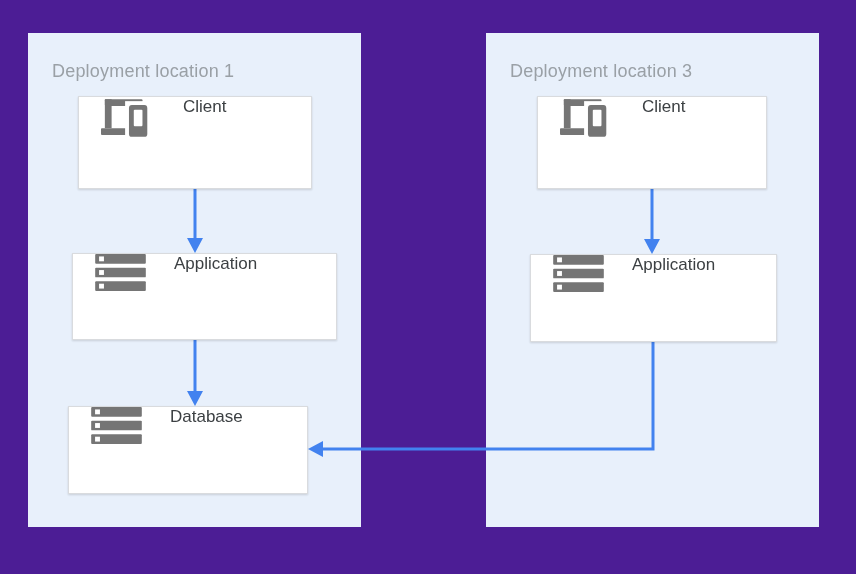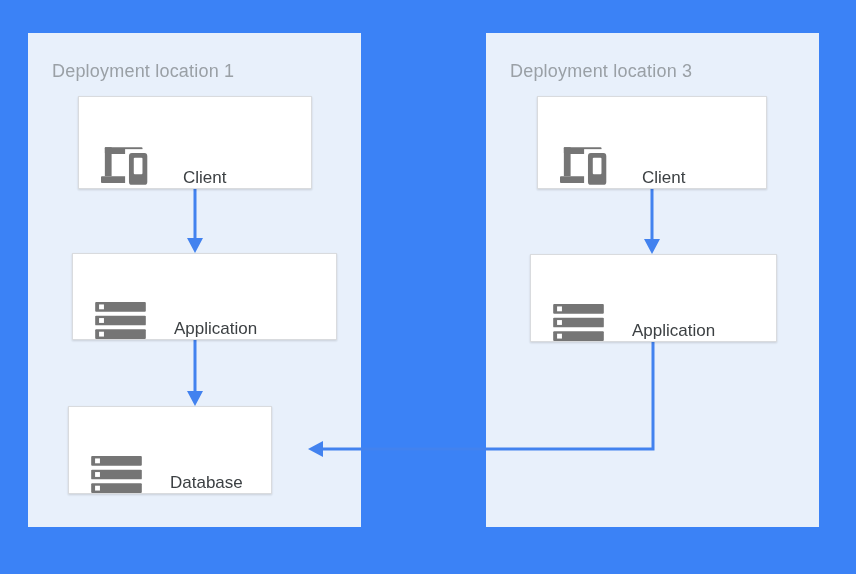--- a/index.html
+++ b/index.html
@@ -5,21 +5,21 @@
   html, body {
     margin: 0;
     padding: 0;
     background: #ffffff;
     font-family: "Liberation Sans", sans-serif;
   }
   .canvas {
     position: relative;
     width: 856px;
     height: 574px;
-    background: #3b82f6;
+    background: #4c1d95;
     overflow: hidden;
   }
   .region {
     position: absolute;
     top: 33px;
     width: 333px;
     height: 494px;
     background: var(--region_bg, #E8F0FB);
   }
   .region-1 { left: 28px; }
@@ -33,21 +33,21 @@
     color: var(--region_title, #9AA0A6);
     white-space: nowrap;
   }
   .node-box {
     position: absolute;
     box-sizing: border-box;
     background: var(--box_bg, #ffffff);
     border: 1px solid var(--box_border, #D9DBDE);
     box-shadow: 0 1px 2px rgba(0,0,0,0.14);
     display: flex;
-    align-items: flex-end;
+    align-items: flex-start;
     padding-left: 22px;
   }
   .node-icon {
     flex: 0 0 auto;
     display: flex;
     align-items: center;
     justify-content: center;
   }
   .node-label {
     margin-left: 28px;
@@ -69,21 +69,21 @@
     stroke-width: 3;
     fill: none;
   }
   .arrow-head {
     fill: var(--arrow_blue, #4282EF);
     stroke: none;
   }
   
   .client-1      { left: 78px;  top: 96px;  width: 234px; height: 93px; }
   .application-1 { left: 72px;  top: 253px; width: 265px; height: 87px; }
-  .database-1    { left: 68px;  top: 406px; width: 204px; height: 88px; }
+  .database-1    { left: 68px;  top: 406px; width: 240px; height: 88px; }
   .client-2      { left: 537px; top: 96px;  width: 230px; height: 93px; }
   .application-2 { left: 530px; top: 254px; width: 247px; height: 88px; }
 </style>
 </head>
 <body>
 
 <div class="canvas">
 
   <div class="region region-1">
     <div class="region-title">Deployment location 1</div>

